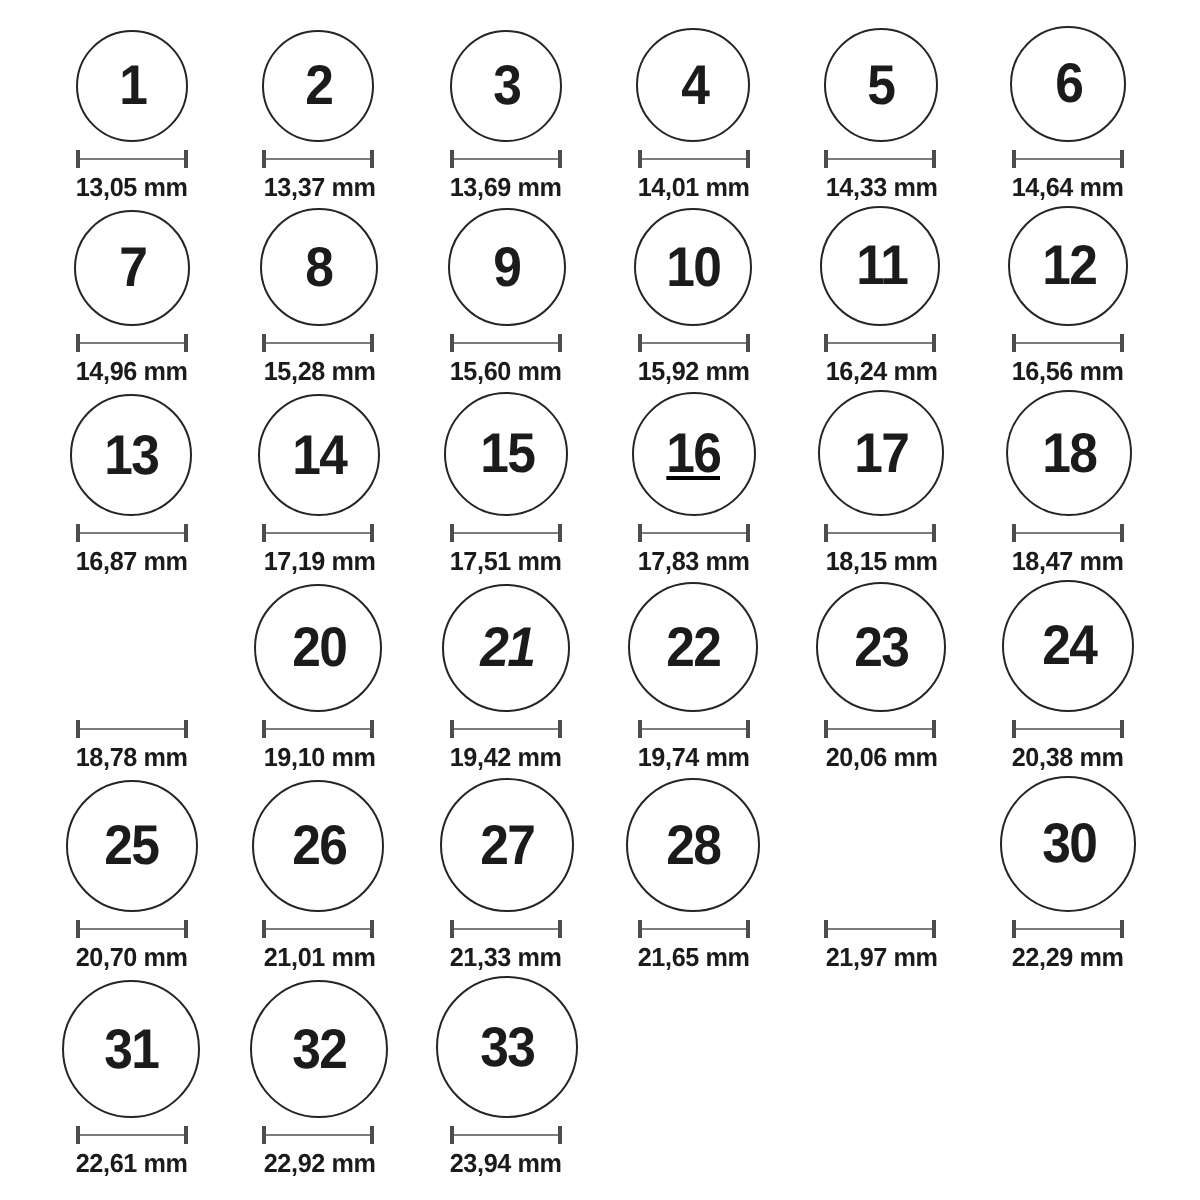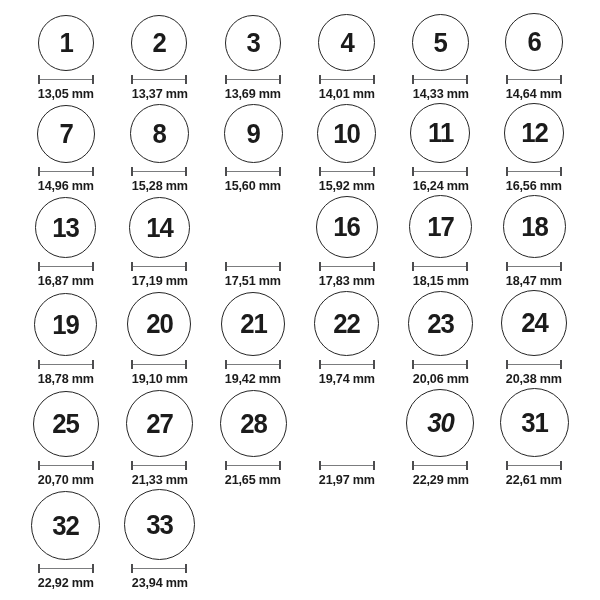--- a/index.html
+++ b/index.html
@@ -185,26 +185,29 @@
 
   <div class="cell">
     <div class="circle" style="width: 61px; height: 61px;">
       <span class="num">14</span>
     </div>
     <div class="measure"></div>
     <div class="label">17,19 mm</div>
   </div>
 
   <div class="cell">
+    <div class="circle" style="width: 62px; height: 62px;">
+      <span class="num">15</span>
+    </div>
     <div class="measure"></div>
     <div class="label">17,51 mm</div>
   </div>
 
   <div class="cell">
-    <div class="circle" style="width: 62px; height: 62px;">
+    <div class="circle" style="width: 62px; height: 62px; text-decoration: underline;">
       <span class="num">16</span>
     </div>
     <div class="measure"></div>
     <div class="label">17,83 mm</div>
   </div>
 
   <div class="cell">
     <div class="circle" style="width: 63px; height: 63px; text-align: right;">
       <span class="num">17</span>
     </div>
@@ -214,37 +217,34 @@
 
   <div class="cell">
     <div class="circle" style="width: 63px; height: 63px; text-align: right;">
       <span class="num">18</span>
     </div>
     <div class="measure"></div>
     <div class="label">18,47 mm</div>
   </div>
 
   <div class="cell">
-    <div class="circle" style="width: 63px; height: 63px;">
-      <span class="num">19</span>
-    </div>
     <div class="measure"></div>
     <div class="label">18,78 mm</div>
   </div>
 
   <div class="cell">
     <div class="circle" style="width: 64px; height: 64px;">
       <span class="num">20</span>
     </div>
     <div class="measure"></div>
     <div class="label">19,10 mm</div>
   </div>
 
   <div class="cell">
-    <div class="circle" style="width: 64px; height: 64px;">
+    <div class="circle" style="width: 64px; height: 64px; font-style: italic;">
       <span class="num">21</span>
     </div>
     <div class="measure"></div>
     <div class="label">19,42 mm</div>
   </div>
 
   <div class="cell">
     <div class="circle" style="width: 65px; height: 65px;">
       <span class="num">22</span>
     </div>
@@ -269,20 +269,27 @@
   </div>
 
   <div class="cell">
     <div class="circle" style="width: 66px; height: 66px;">
       <span class="num">25</span>
     </div>
     <div class="measure"></div>
     <div class="label">20,70 mm</div>
   </div>
 
+  <div class="cell">
+    <div class="circle" style="width: 66px; height: 66px;">
+      <span class="num">26</span>
+    </div>
+    <div class="measure"></div>
+    <div class="label">21,01 mm</div>
+  </div>
 
   <div class="cell">
     <div class="circle" style="width: 67px; height: 67px; align-items: center;">
       <span class="num">27</span>
     </div>
     <div class="measure"></div>
     <div class="label">21,33 mm</div>
   </div>
 
   <div class="cell">
@@ -292,21 +299,21 @@
     <div class="measure"></div>
     <div class="label">21,65 mm</div>
   </div>
 
   <div class="cell">
     <div class="measure"></div>
     <div class="label">21,97 mm</div>
   </div>
 
   <div class="cell">
-    <div class="circle" style="width: 68px; height: 68px; font-style: italic;">
+    <div class="circle" style="width: 68px; height: 68px;">
       <span class="num">30</span>
     </div>
     <div class="measure"></div>
     <div class="label">22,29 mm</div>
   </div>
 
   <div class="cell">
     <div class="circle" style="width: 69px; height: 69px;">
       <span class="num">31</span>
     </div>

